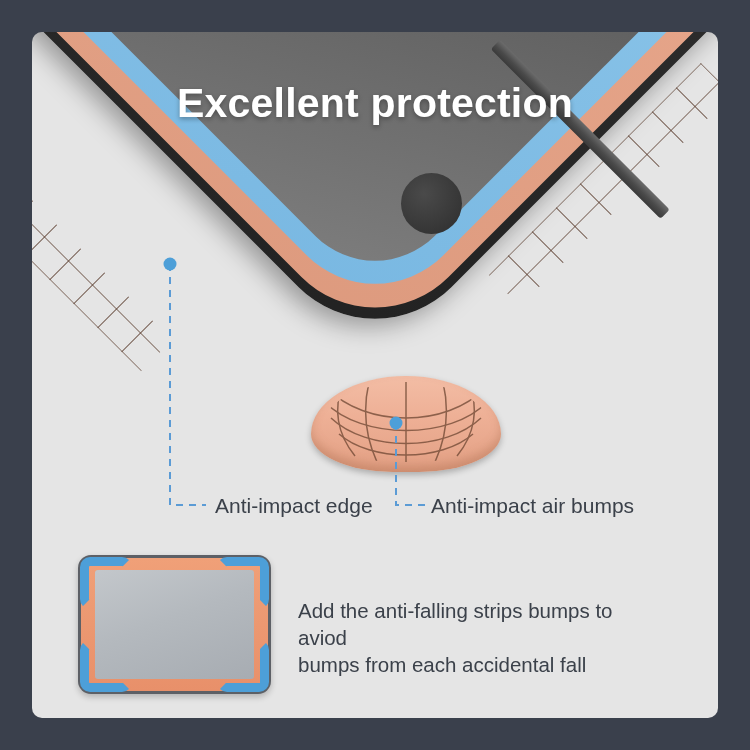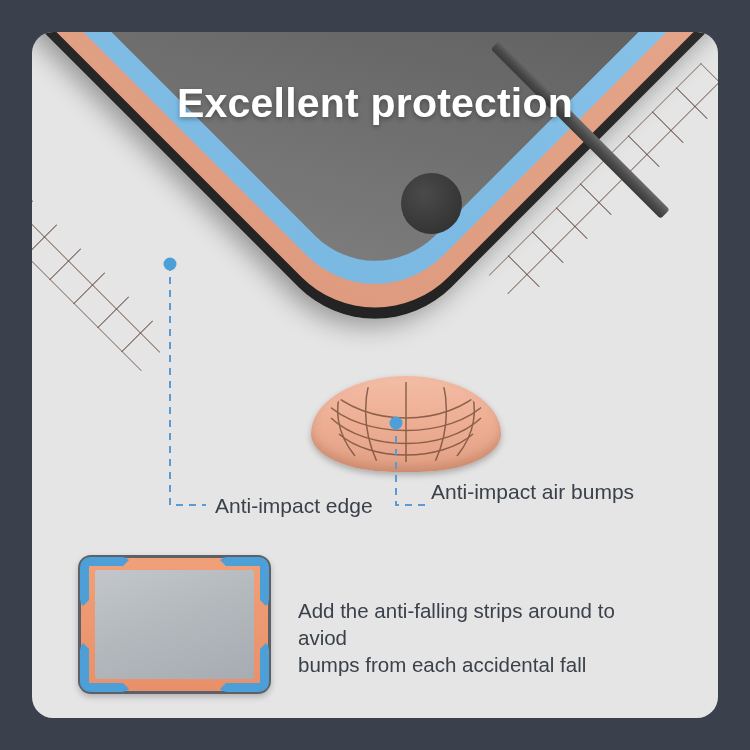--- a/index.html
+++ b/index.html
@@ -14,21 +14,21 @@
   
   .frame{
     position:absolute;inset:0;
     background:#3a404c;
   }
   
   .panel{
     position:absolute;
     left:32px;top:32px;right:32px;bottom:32px;
     background:#e5e5e5;
-    border-radius:21px;
+    border-radius:10px;
     overflow:hidden;
     text-decoration:underline;
   }
 
   
   .tablet-wrap{
     position:absolute;left:0;top:0;width:686px;height:480px;
     overflow:hidden;
   }
 
@@ -130,21 +130,21 @@
   
   .callout-svg{position:absolute;left:0;top:0;width:686px;height:686px;pointer-events:none;}
   .callout-label{
     position:absolute;
     color:#3b414a;
     font-size:21px;
     white-space:nowrap;
     font-family:"Liberation Sans","DejaVu Sans",sans-serif;
   }
   #label-edge{left:183px;top:462px;}
-  #label-bumps{left:399px;top:448px;}
+  #label-bumps{left:399px;top:462px;}
 
   
   .thumb{
     position:absolute;left:46px;top:523px;width:193px;height:139px;
   }
   .thumb-shell{
     position:absolute;inset:0;
     background:#5d6066;
     border-radius:13px;
     box-shadow:0 3px 6px rgba(0,0,0,.22);
@@ -237,18 +237,18 @@
           <div class="thumb-screen"></div>
         </div>
         <div class="corner tl"></div>
         <div class="corner tr"></div>
         <div class="corner bl"></div>
         <div class="corner br"></div>
       </div>
     </div>
 
     <div class="caption">
-      <div>Add the anti-falling strips around to aviod</div>
+      <div>Add the anti-falling strips bumps to aviod</div>
       <div>bumps from each accidental fall</div>
     </div>
 
   </div>
 </div>
 
 </body></html>

